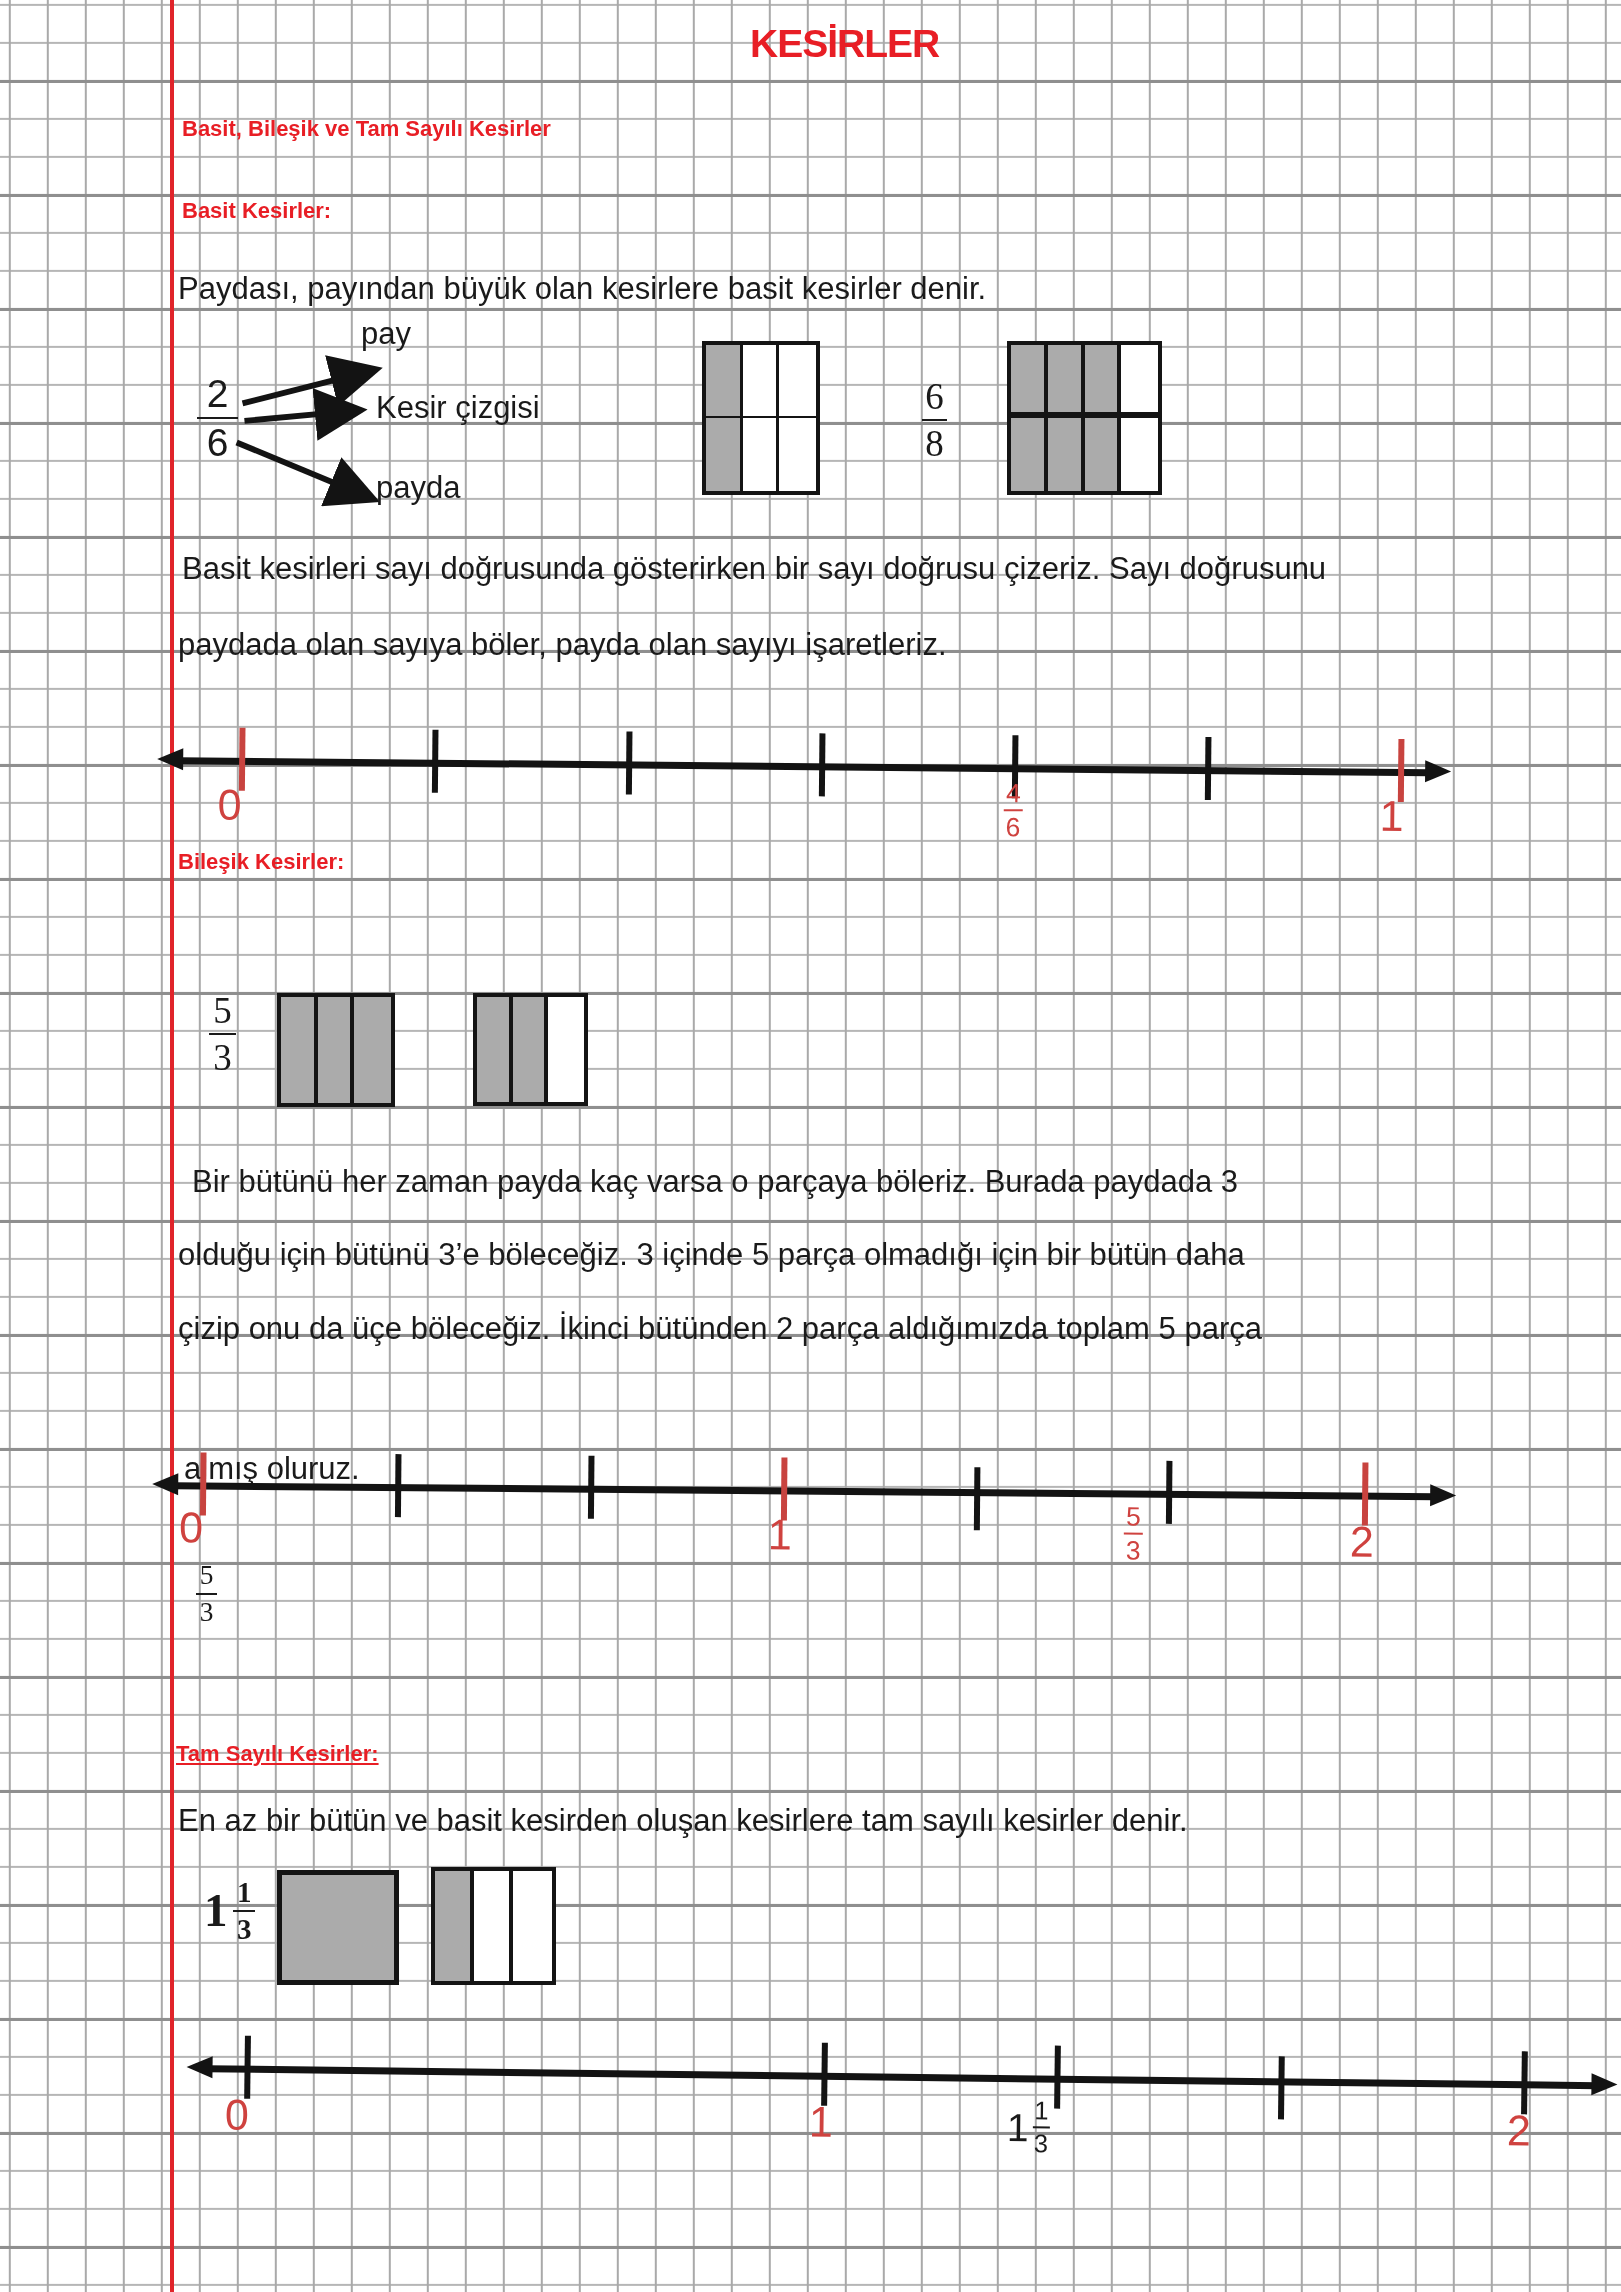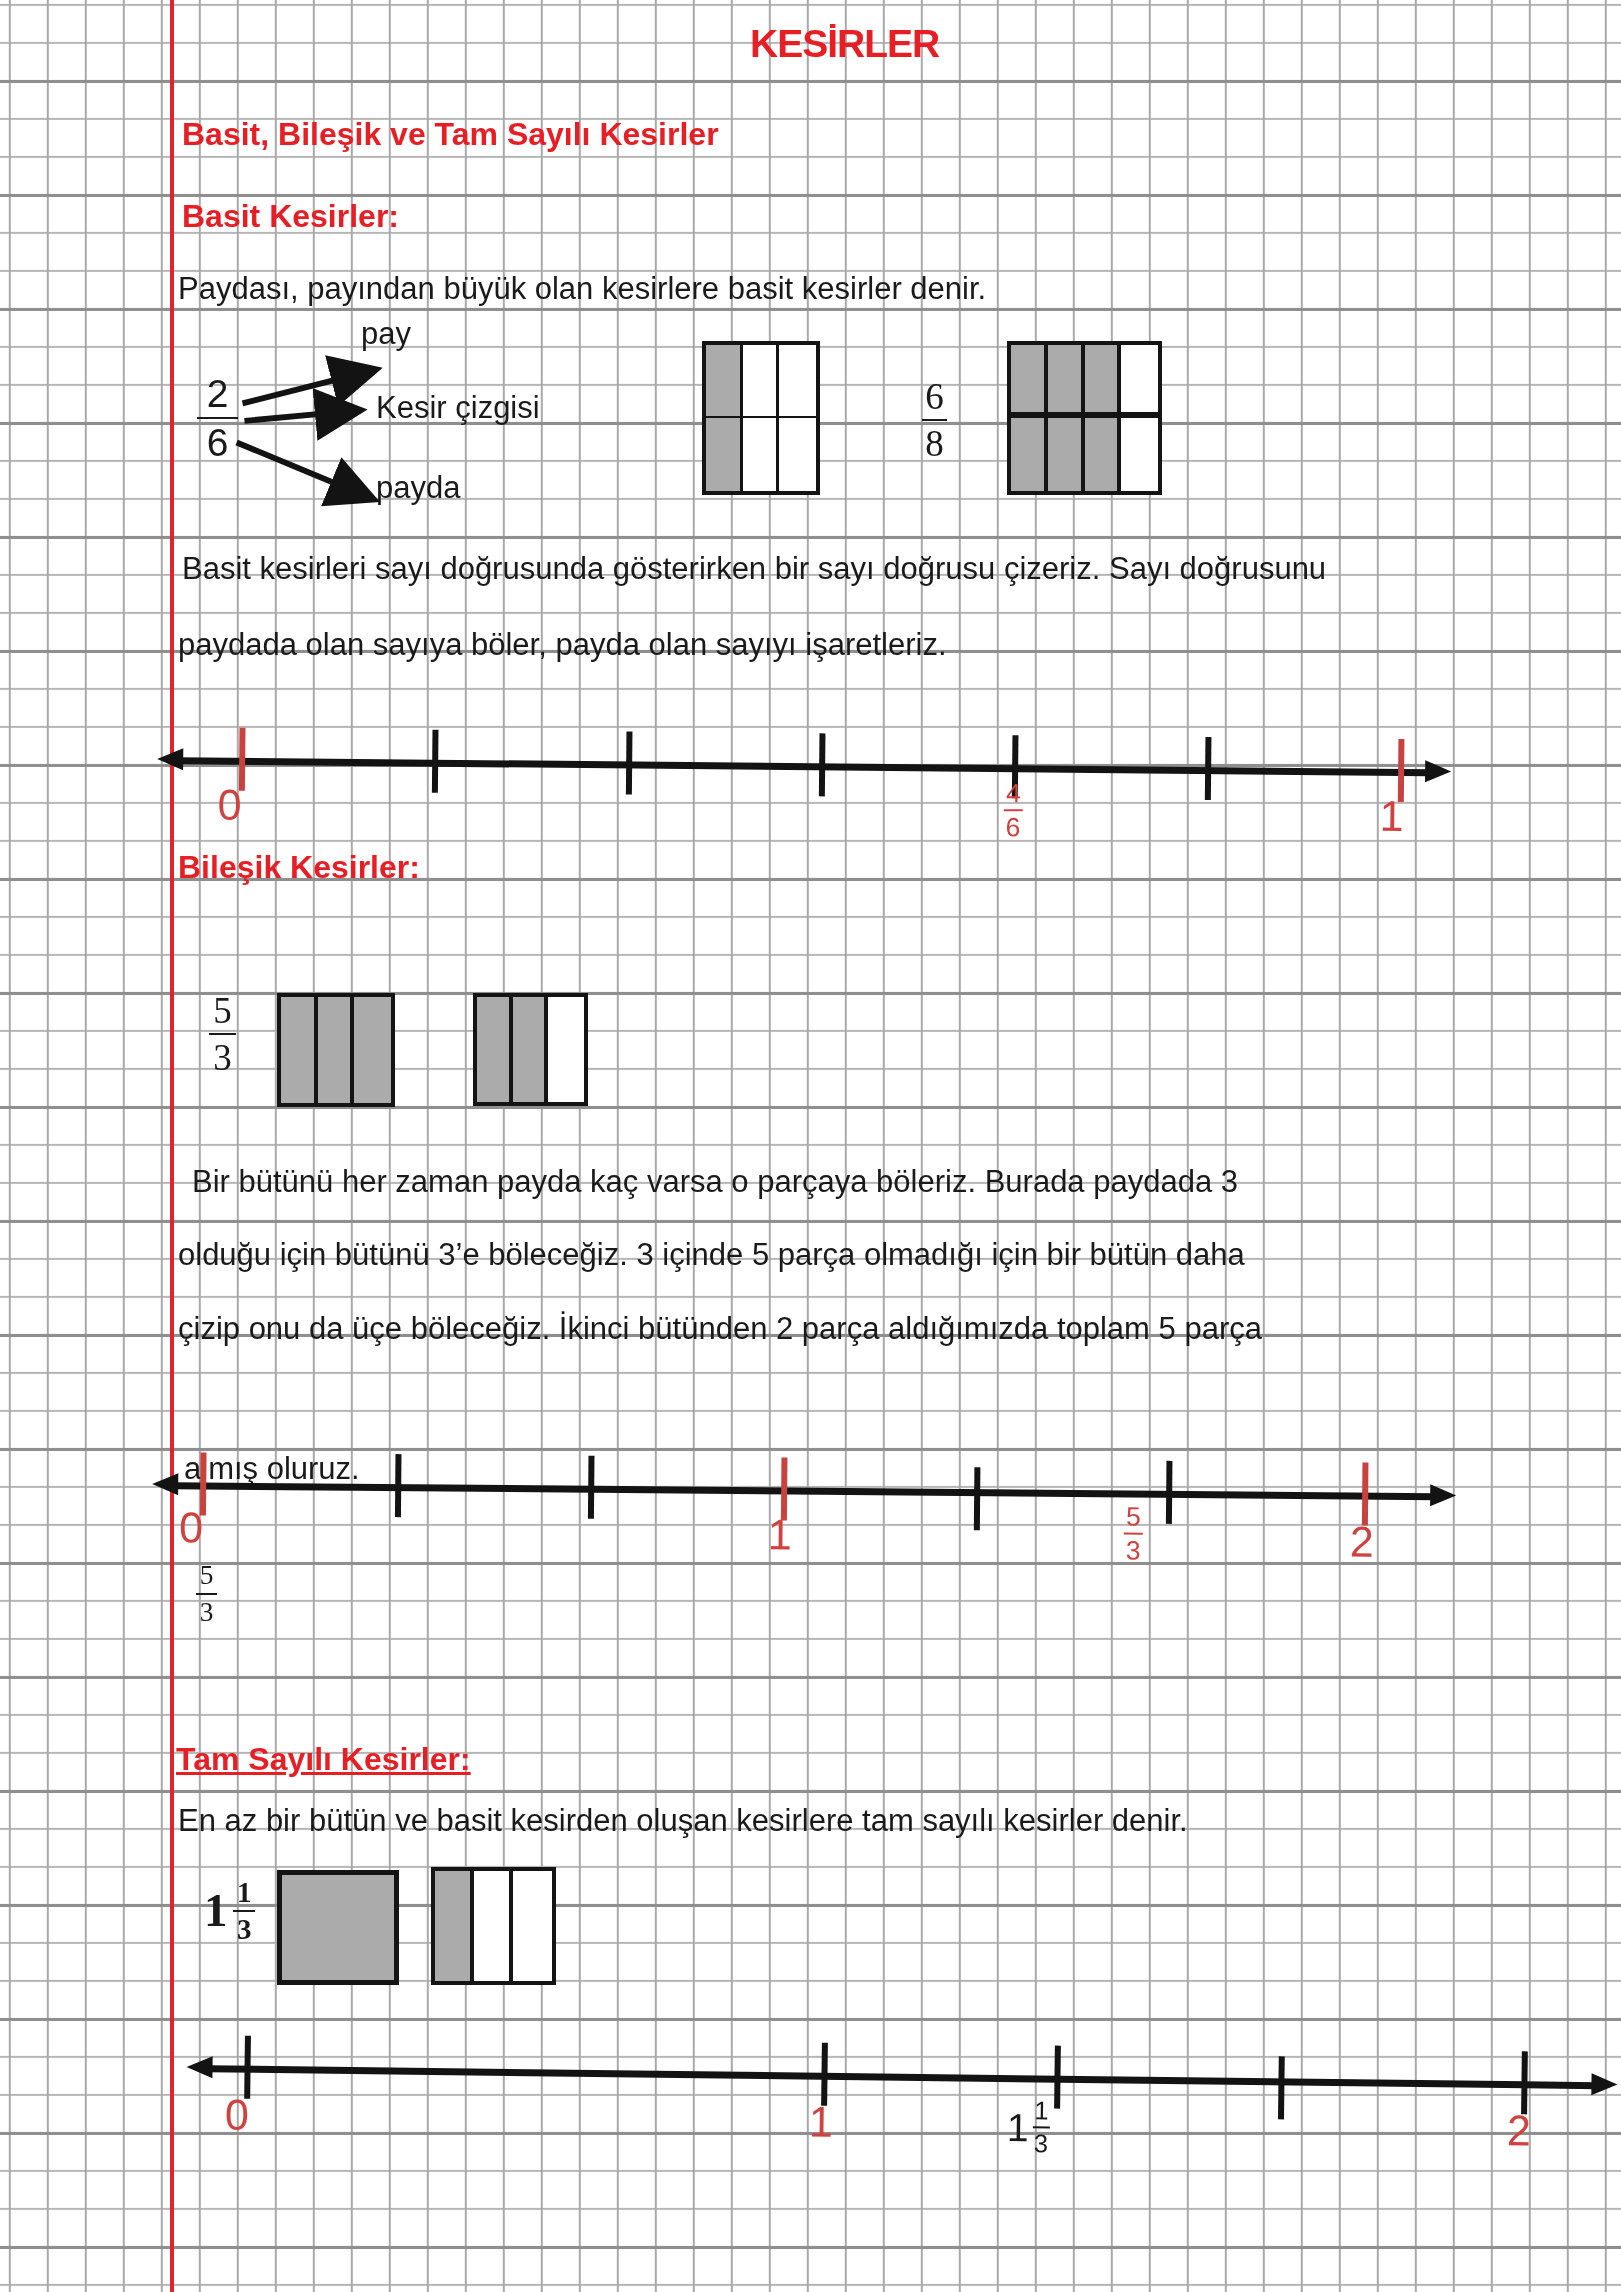--- a/index.html
+++ b/index.html
@@ -16,21 +16,21 @@
     background-size: 100% 114px, 38px 100%, 100% 38px;
     background-position: 0 80px, 8.8px 0, 0 3.9px;
     font-family:"Liberation Sans", sans-serif;
     color:#1a1a1a;
   }
   .abs{position:absolute;white-space:nowrap;}
   .red{color:#e81e25;}
   .ink{color:#1a1a1a;}
   .margin-line{position:absolute;left:170px;top:0;width:3.9px;height:100%;background:#e0242a;}
   .title{font-size:39px;font-weight:700;letter-spacing:-1px;}
-  .heading{font-size:32px;font-weight:600;}
+  .heading{font-size:22px;font-weight:600;}
   .body-text{font-size:31px;font-weight:500;}
   
   .frac{position:absolute;text-align:center;line-height:1;}
   .frac .fr-n,.frac .fr-d{display:block;}
   .frac .fr-bar{display:block;border-top:2.9px solid currentColor;margin:3.9px auto;}
   .frac-sans{font-size:39px;font-weight:500;}
   .frac-serif{font-family:"Liberation Serif", serif;font-size:37px;}
   .frac-serif-bold{font-family:"Liberation Serif", serif;font-weight:700;}
   
   .mixed{position:absolute;display:flex;align-items:center;gap:5.9px;font-family:"Liberation Serif", serif;font-weight:700;}

